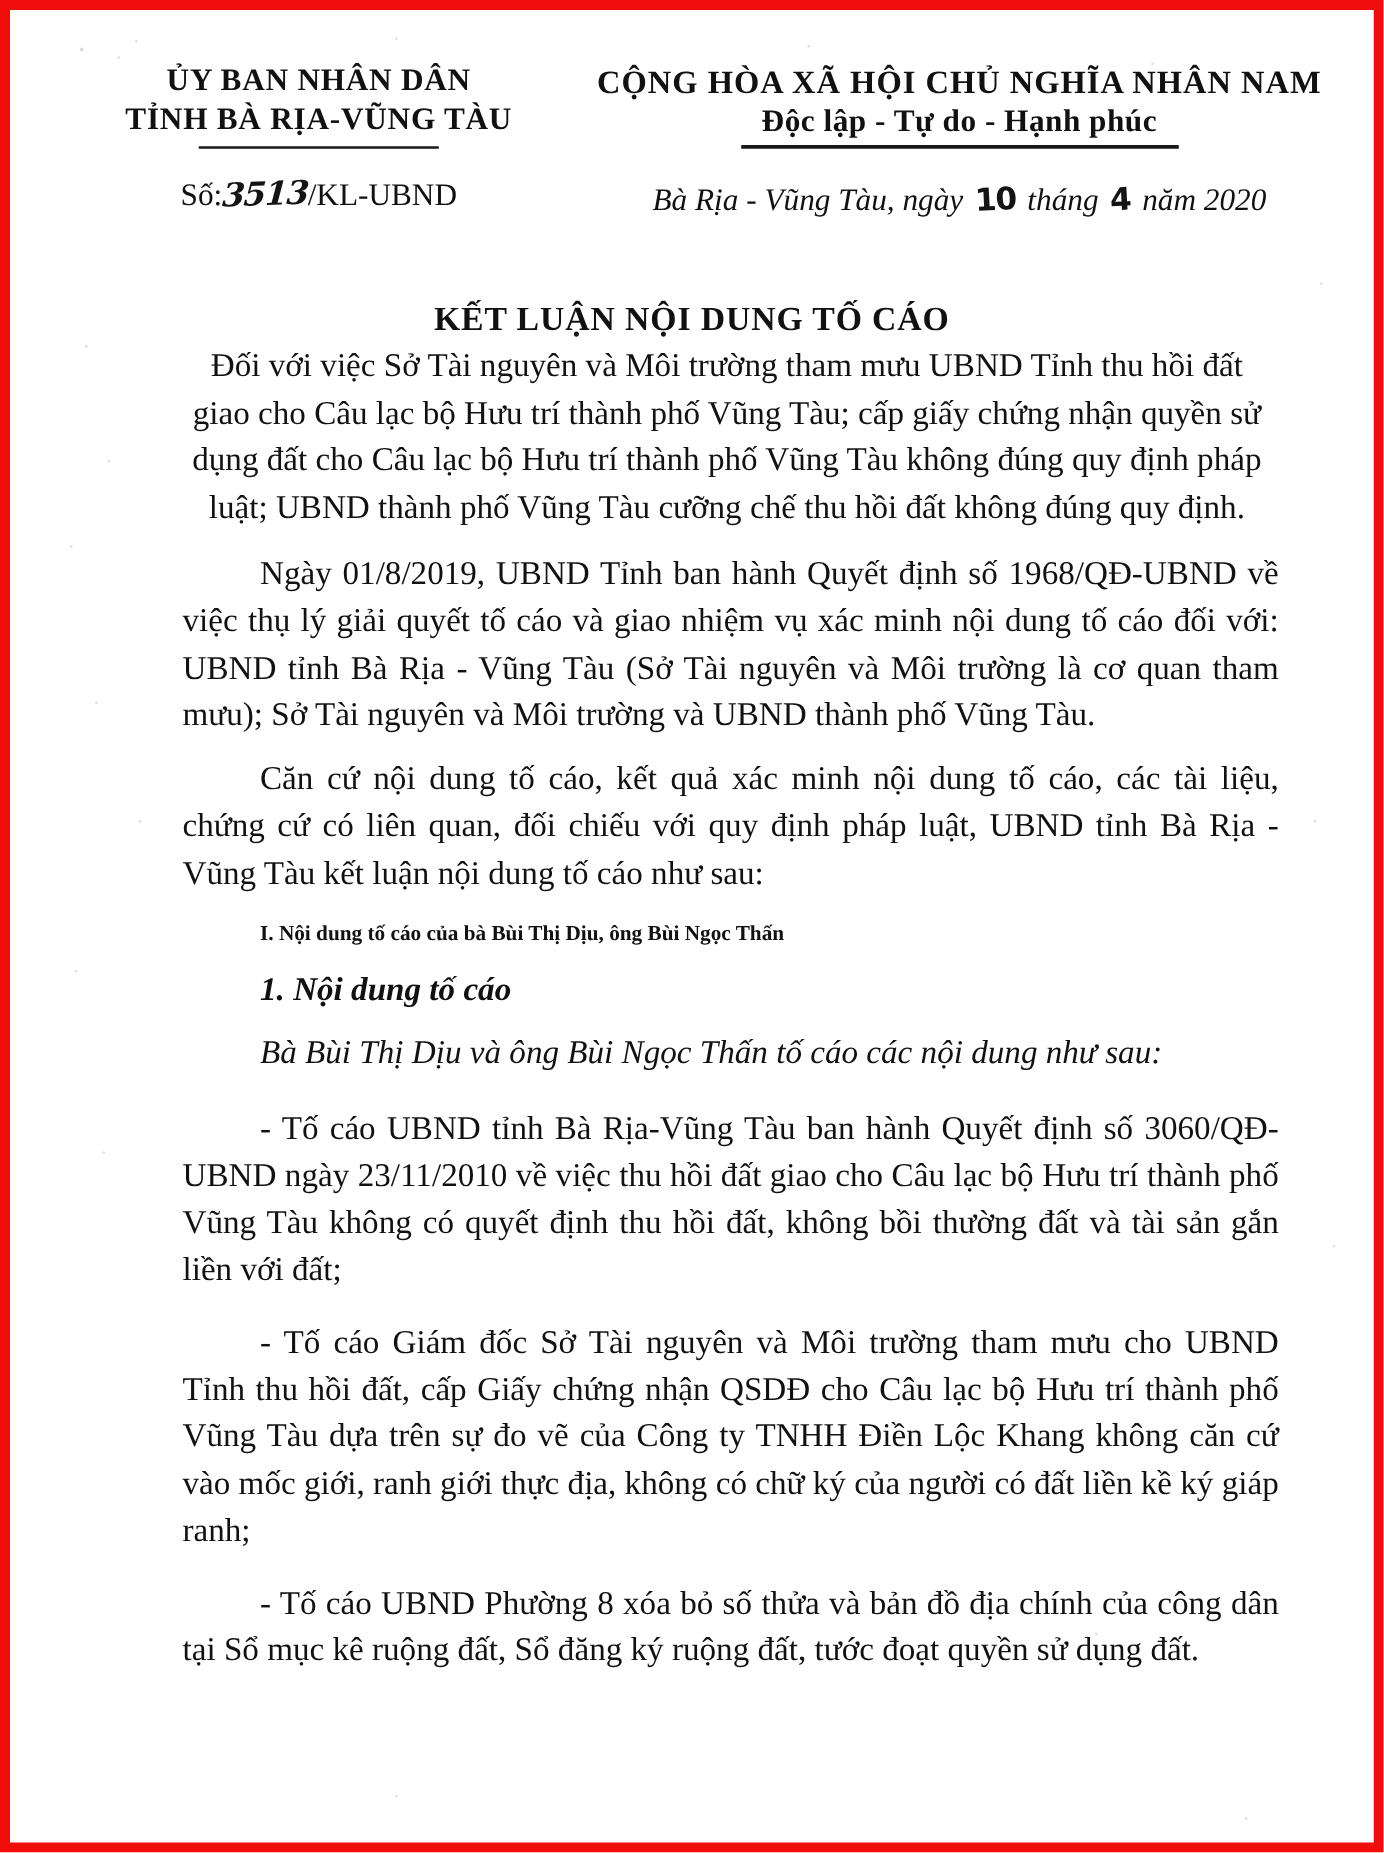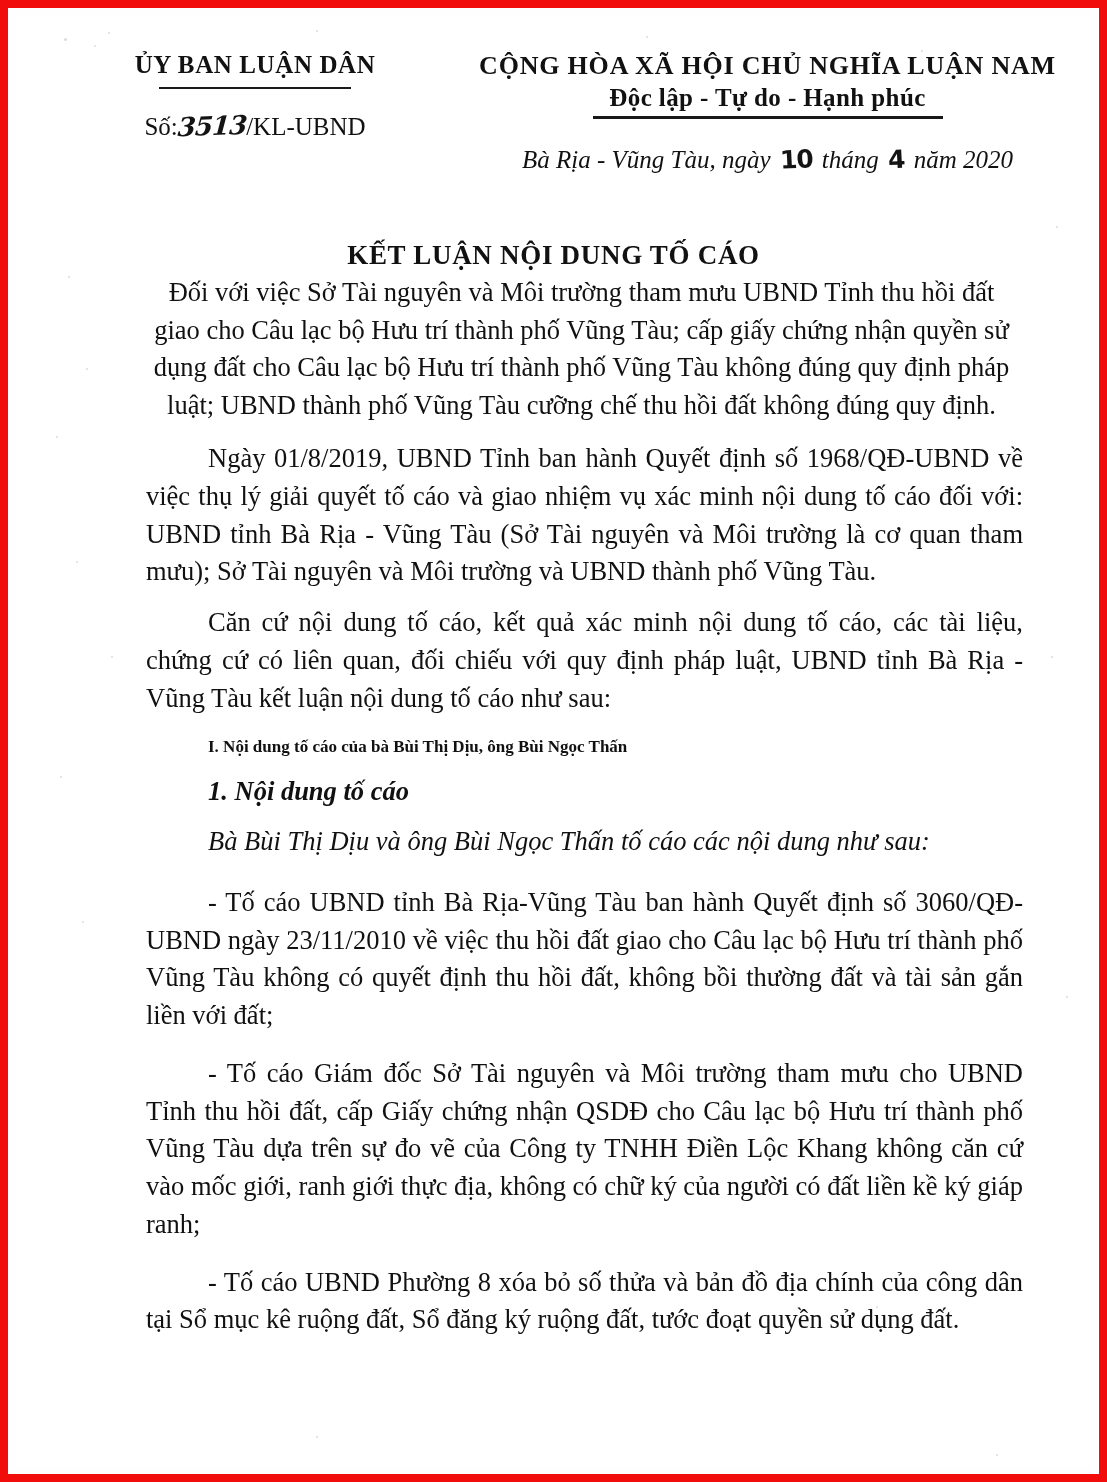--- a/index.html
+++ b/index.html
@@ -217,29 +217,30 @@
       <div class="sp" style="left:1050px;top:980px; width:2px; height:2px;"></div>
       <div class="sp" style="left:520px; top:1180px;width:2px; height:2px;"></div>
       <div class="sp" style="left:860px; top:1290px;width:2px; height:2px;"></div>
       <div class="sp" style="left:300px; top:1420px;width:2px; height:2px;"></div>
       <div class="sp" style="left:980px; top:1438px;width:2px; height:2px;"></div>
     </div>
 
     <div class="header">
 
       <div class="hdr-left">
-        <div class="org-line">ỦY BAN LUẬN DÂN</div>
+        <div class="org-line">ỦY BAN NHÂN DÂN</div>
+        <div class="org-line">TỈNH BÀ RỊA-VŨNG TÀU</div>
         <div class="org-rule"></div>
         <div class="doc-no">
           <span>Số:</span><span class="hand hand-num">3513</span><span>/KL-UBND</span>
         </div>
       </div>
 
       <div class="hdr-right">
-        <div class="natl-line">CỘNG HÒA XÃ HỘI CHỦ NGHĨA LUẬN NAM</div>
+        <div class="natl-line">CỘNG HÒA XÃ HỘI CHỦ NGHĨA NHÂN NAM</div>
         <div class="natl-motto">Độc lập - Tự do - Hạnh phúc</div>
         <div class="natl-rule"></div>
         <div class="date-line">
           <span>Bà Rịa - Vũng Tàu, ngày</span>
           <span class="hand-day hand">10</span>
           <span>tháng</span>
           <span class="hand-month hand">4</span>
           <span>năm</span>
           <span>2020</span>
         </div>

